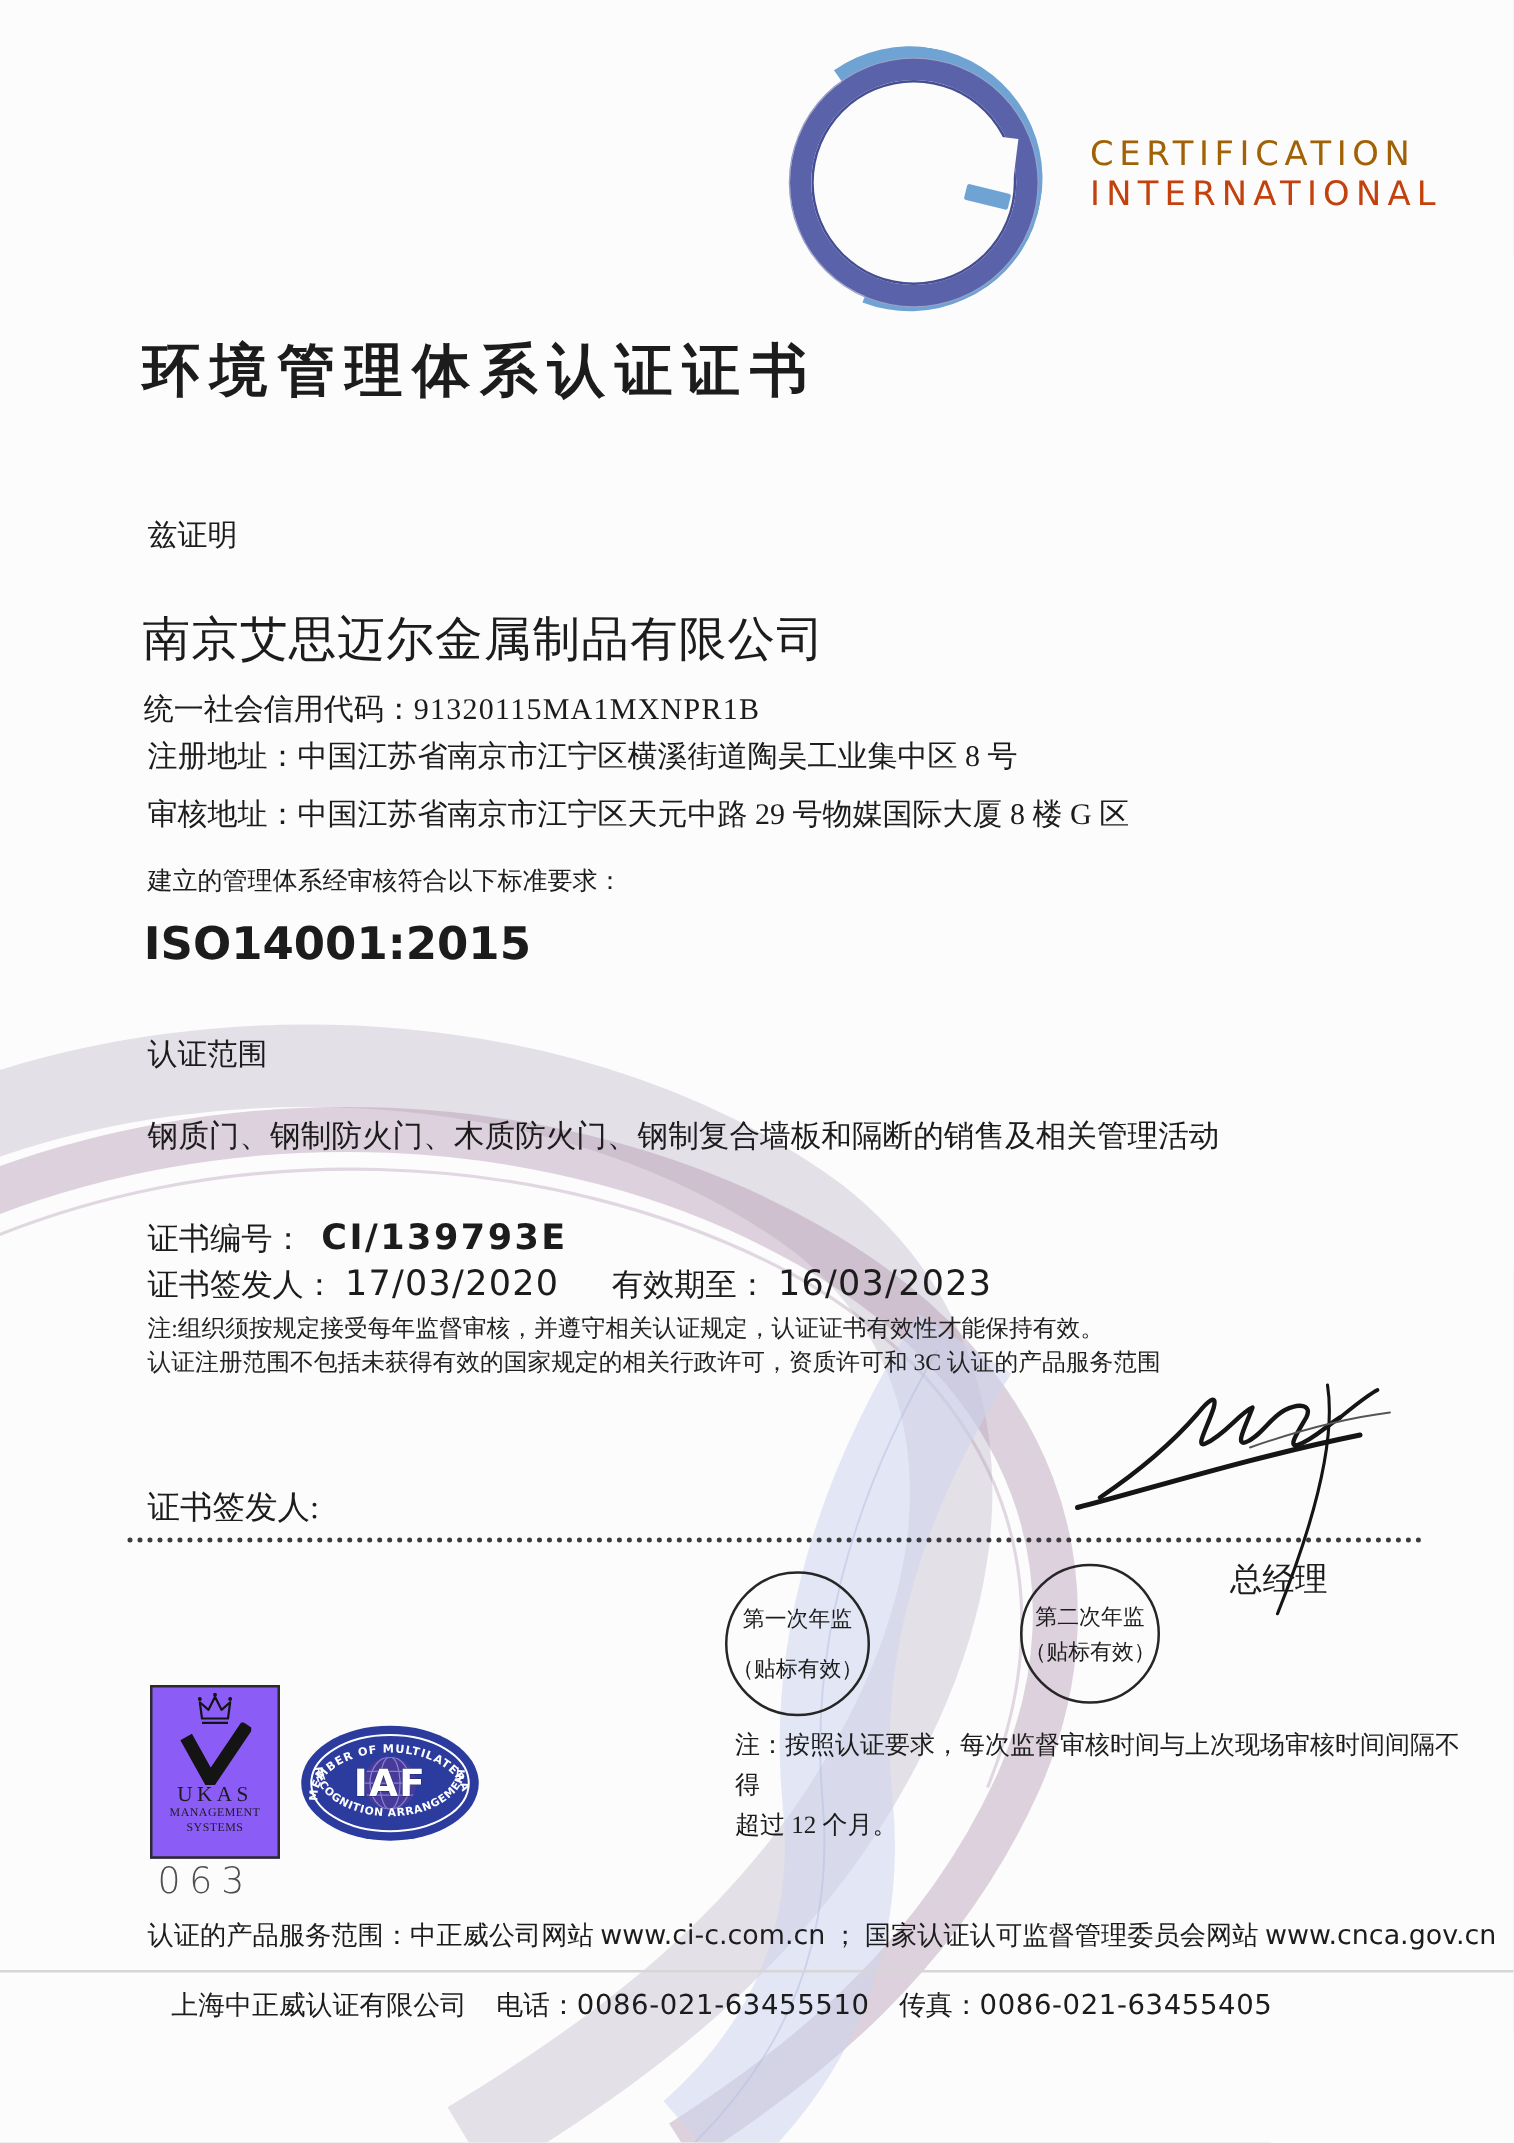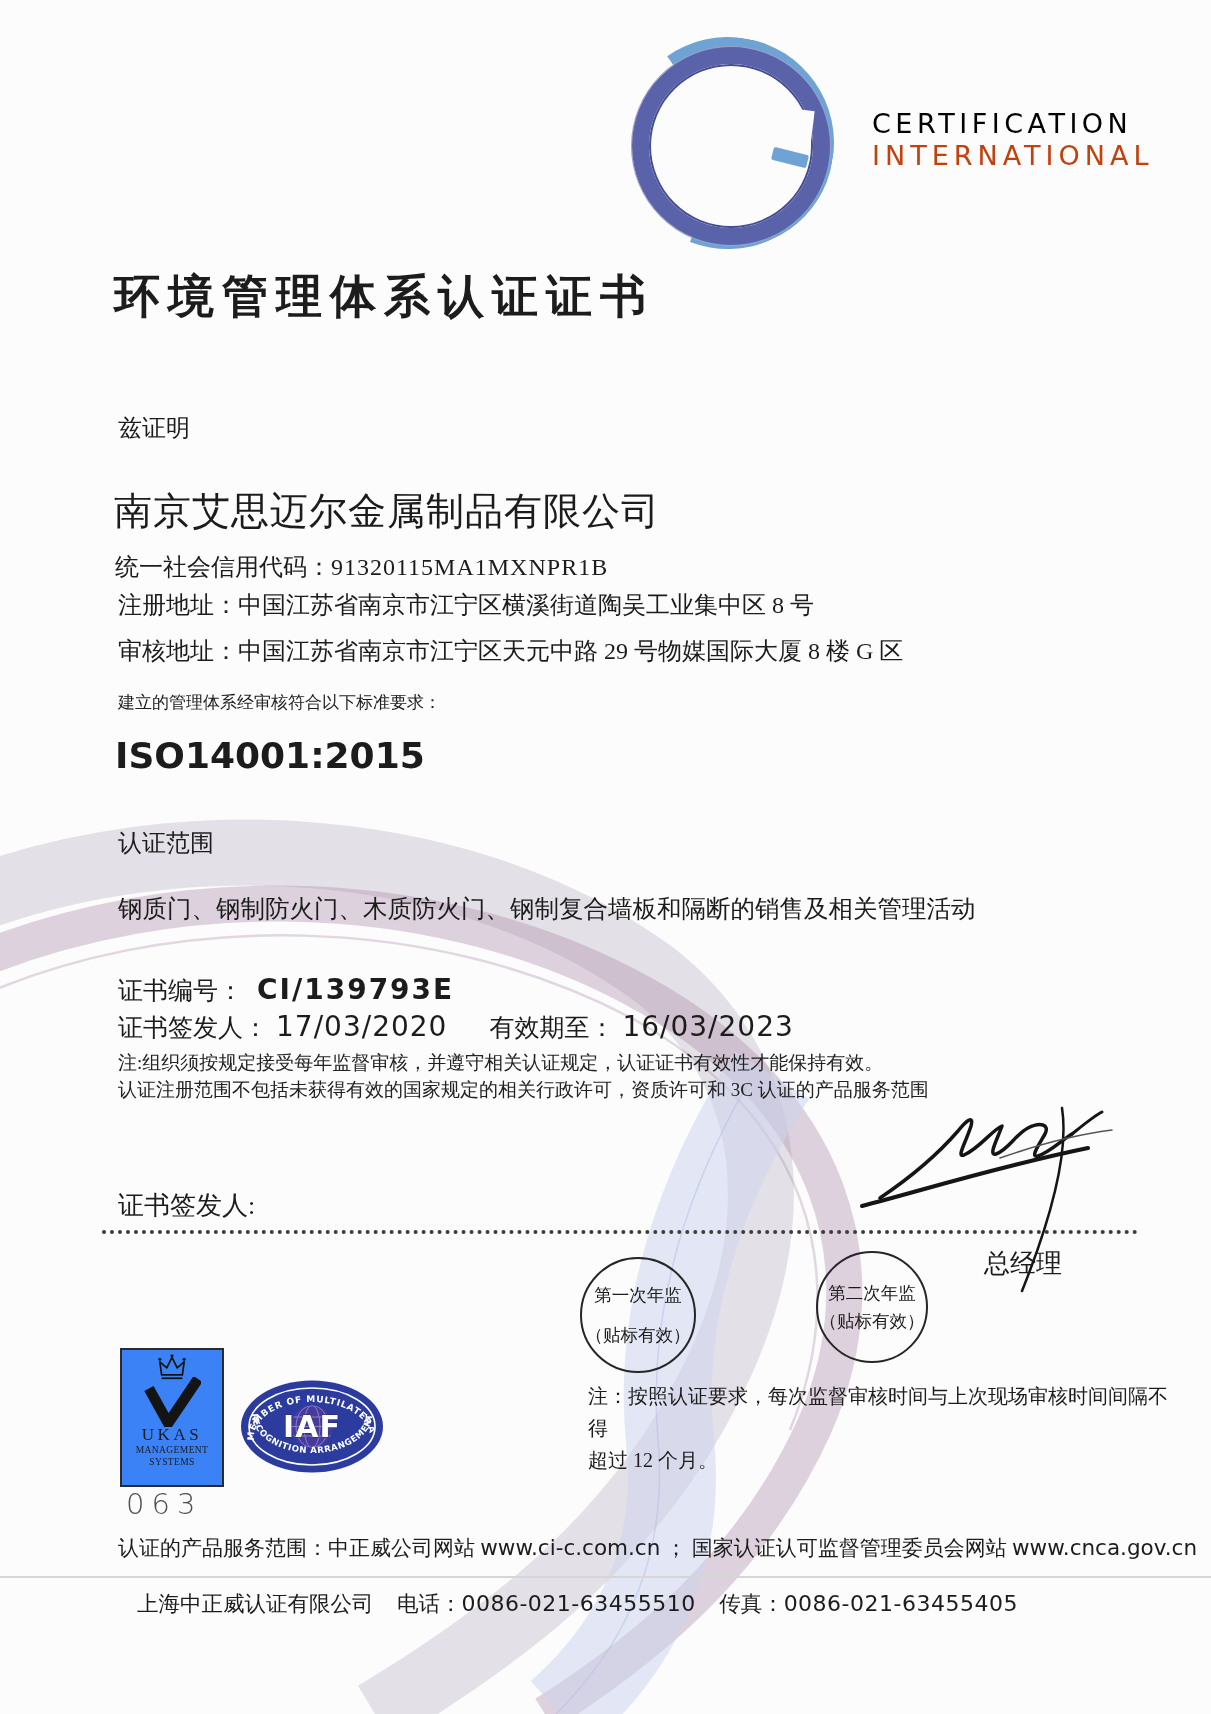--- a/index.html
+++ b/index.html
@@ -20,32 +20,32 @@
   .ring-light{position:absolute;left:-10px;top:-10px;width:184px;height:184px;border-radius:50%;
     border:14px solid transparent;}
   .ring-light.a{border-top-color:#6fa3d4;border-right-color:#6fa3d4;transform:rotate(10deg);}
   .ring-light.b{border-bottom-color:#6fa3d4;transform:rotate(-24deg);}
   .ring-dark{position:absolute;left:0;top:0;width:164px;height:164px;border-radius:50%;
     border:17px solid #5a63a9; box-shadow:inset 0 0 0 2px #454e92, 0 0 0 1px #9aa0c8;}
   .ring-notch{position:absolute;left:146px;top:62px;width:34px;height:46px;background:#fcfcfc;transform:rotate(7deg);}
   .ring-tab{position:absolute;left:140px;top:104px;width:36px;height:13px;background:#6fa3d4;border-radius:2px;transform:rotate(14deg);}
 
   .brand{left:872px;top:108px;line-height:1.18;}
-  .brand .l1{font-size:27px;letter-spacing:4.5px;color:#000000;}
+  .brand .l1{font-size:27px;letter-spacing:4.5px;color:#a16207;}
   .brand .l2{font-size:27px;letter-spacing:5px;color:#c2410c;}
 
   
   .title{left:114px;top:266px;font-size:46px;font-weight:bold;letter-spacing:8px;}
   .intro{left:118px;top:412px;font-size:24px;}
   .company-name{left:114px;top:486px;font-size:38px;font-weight:normal;letter-spacing:1px;}
   .credit{left:115px;top:551px;font-size:24px;}
   .credit .code{font-family:"Liberation Serif",serif;letter-spacing:1px;}
   .addr1{left:118px;top:589px;font-size:24px;}
   .addr2{left:118px;top:635px;font-size:24px;}
-  .std-intro{left:118px;top:691px;font-size:17px;}
+  .std-intro{left:118px;top:691px;font-size:20px;}
   .iso{left:115px;top:735px;font-size:36px;font-weight:700;}
   .scope-label{left:118px;top:827px;font-size:24px;}
   .scope-text{left:118px;top:892px;font-size:24.5px;}
 
   .cert-row1{left:118px;top:973px;font-size:25px;}
   .cert-row1 .val{font-size:28px;font-weight:700;letter-spacing:2px;margin-left:14px;}
   .cert-row2{left:118px;top:1010px;font-size:25px;}
   .cert-row2 .date{font-size:28px;letter-spacing:1px;margin-left:8px;}
   .cert-row2 .lbl2{margin-left:42px;}
   .note-s{font-size:19px;color:#222;}
@@ -59,21 +59,21 @@
   .signer{left:984px;top:1246px;font-size:26px;}
 
   
   .stamp{border:2.5px solid #262626;border-radius:50%;display:flex;flex-direction:column;
     align-items:center;justify-content:center;text-align:center;font-size:17.5px;line-height:1.6;background:transparent;}
   .stamp1{left:580px;top:1257px;width:112px;height:112px;gap:12px;}
   .stamp2{left:768px;top:1251px;width:108px;height:108px;margin-left:48px;}
   .stamp-note{left:588px;top:1380px;width:590px;font-size:20px;line-height:1.6;}
 
   
-  .ukas{left:120px;top:1348px;width:104px;height:139px;border:2px solid #2b2b2b;background:#3b82f6;
+  .ukas{left:120px;top:1348px;width:104px;height:139px;border:2px solid #2b2b2b;background:#8b5cf6;
     text-align:center;box-sizing:border-box;}
   .ukas .word{font-size:17px;letter-spacing:3.5px;margin-top:-2px;}
   .ukas .sub{font-size:9.5px;letter-spacing:0.4px;line-height:1.25;}
   .ukas-num{left:126px;top:1487px;font-size:29px;letter-spacing:7px;color:#4f4f4f;font-weight:300;}
   .iaf{left:240px;top:1379px;width:144px;height:95px;}
 
   
   .footer1{left:118px;top:1534px;font-size:21px;}
   .footer1 .url{font-size:21.5px;}
   .hr{left:0;top:1576px;width:1211px;border-top:2px solid #d6d6d6;height:0;}

